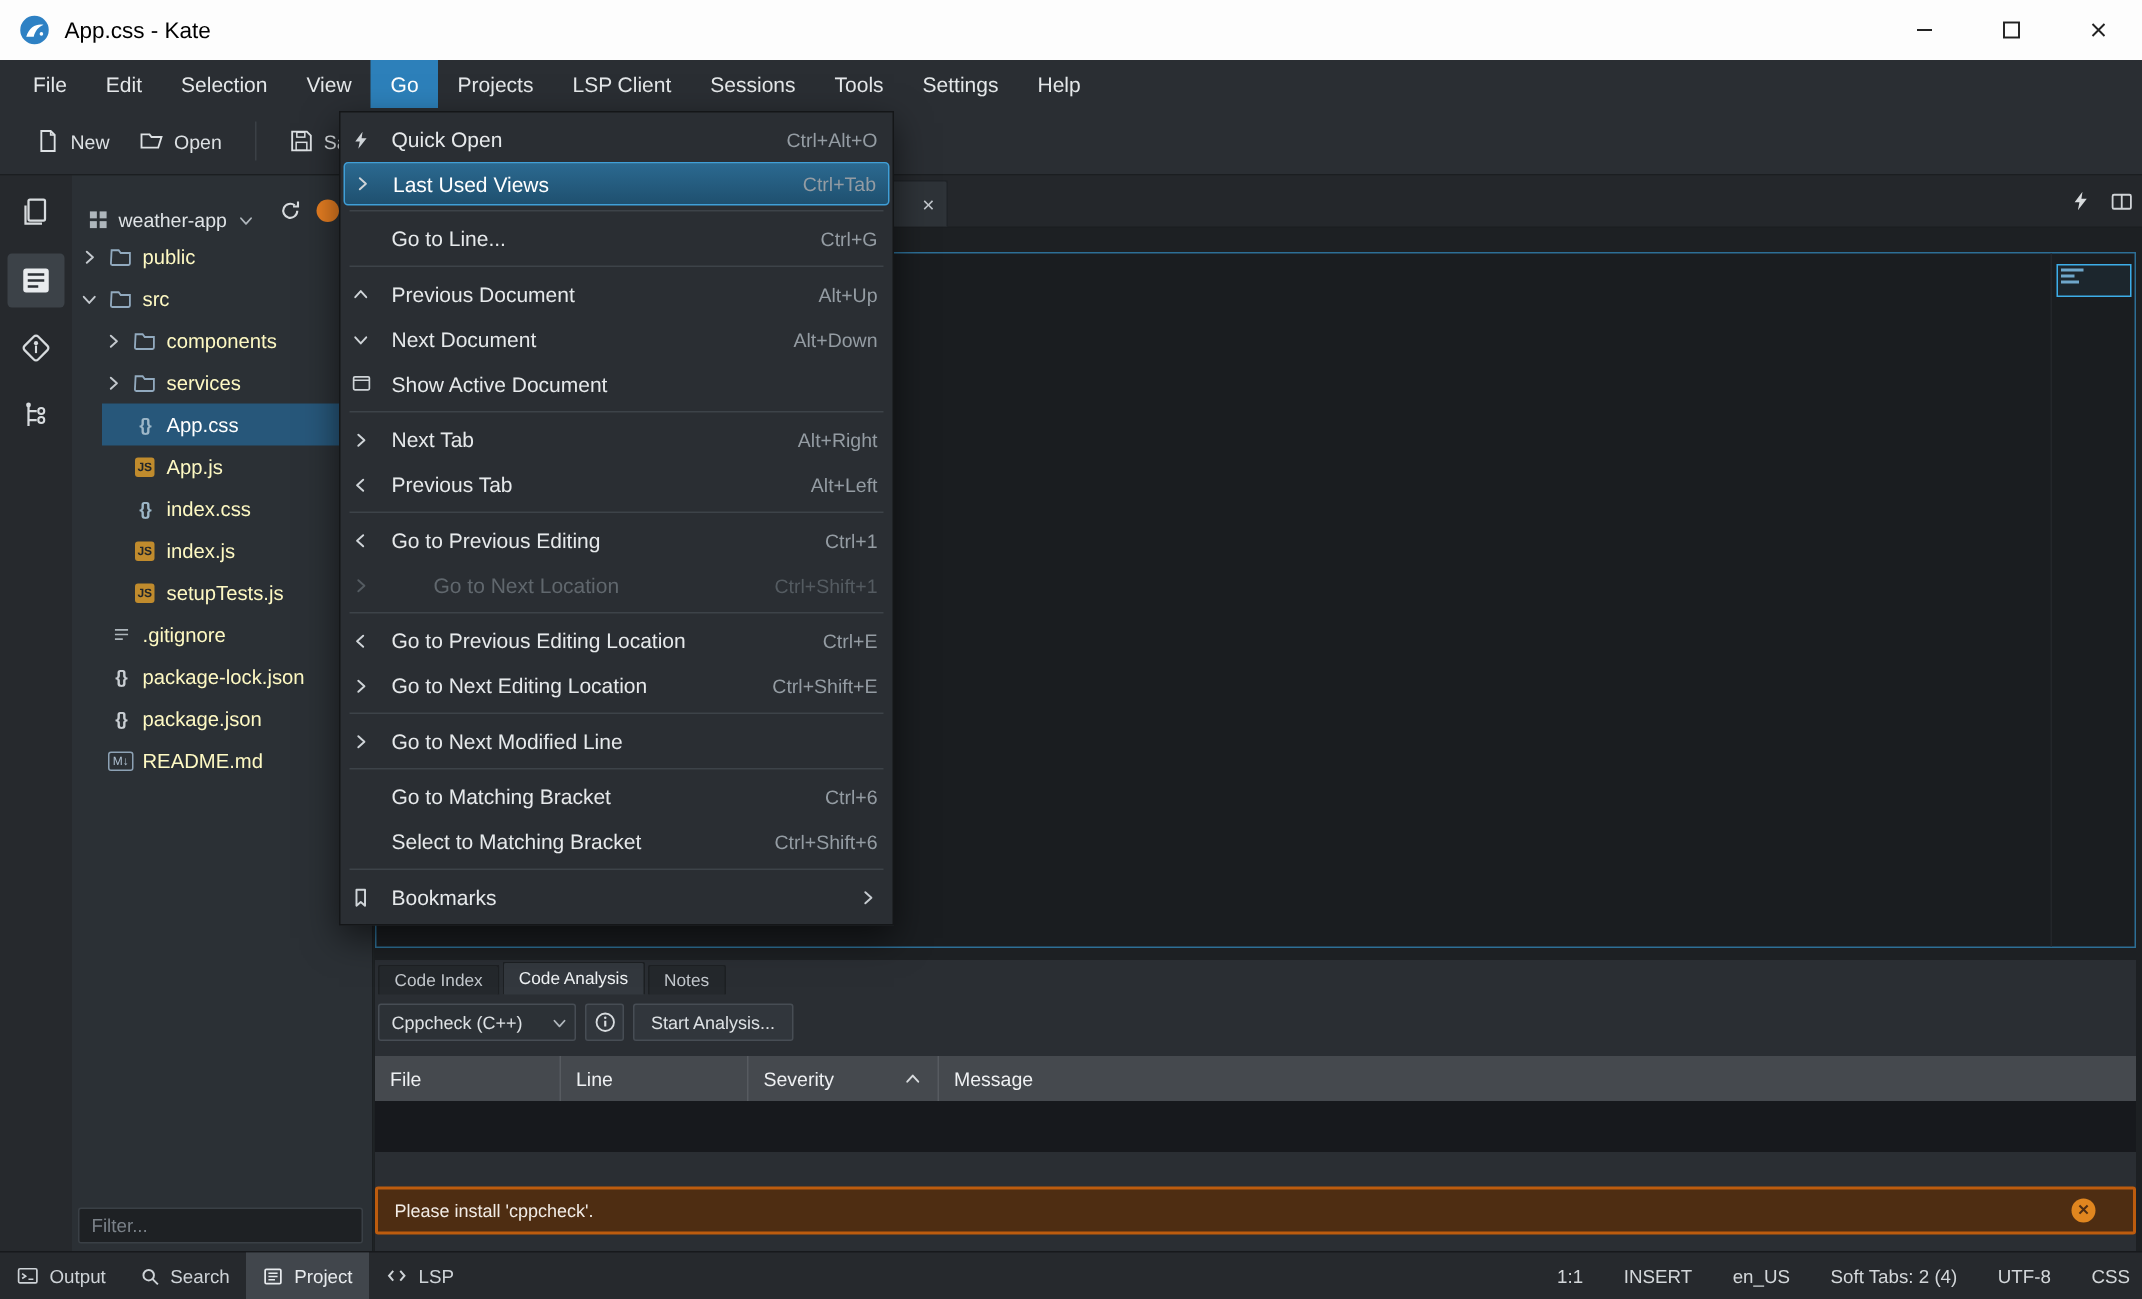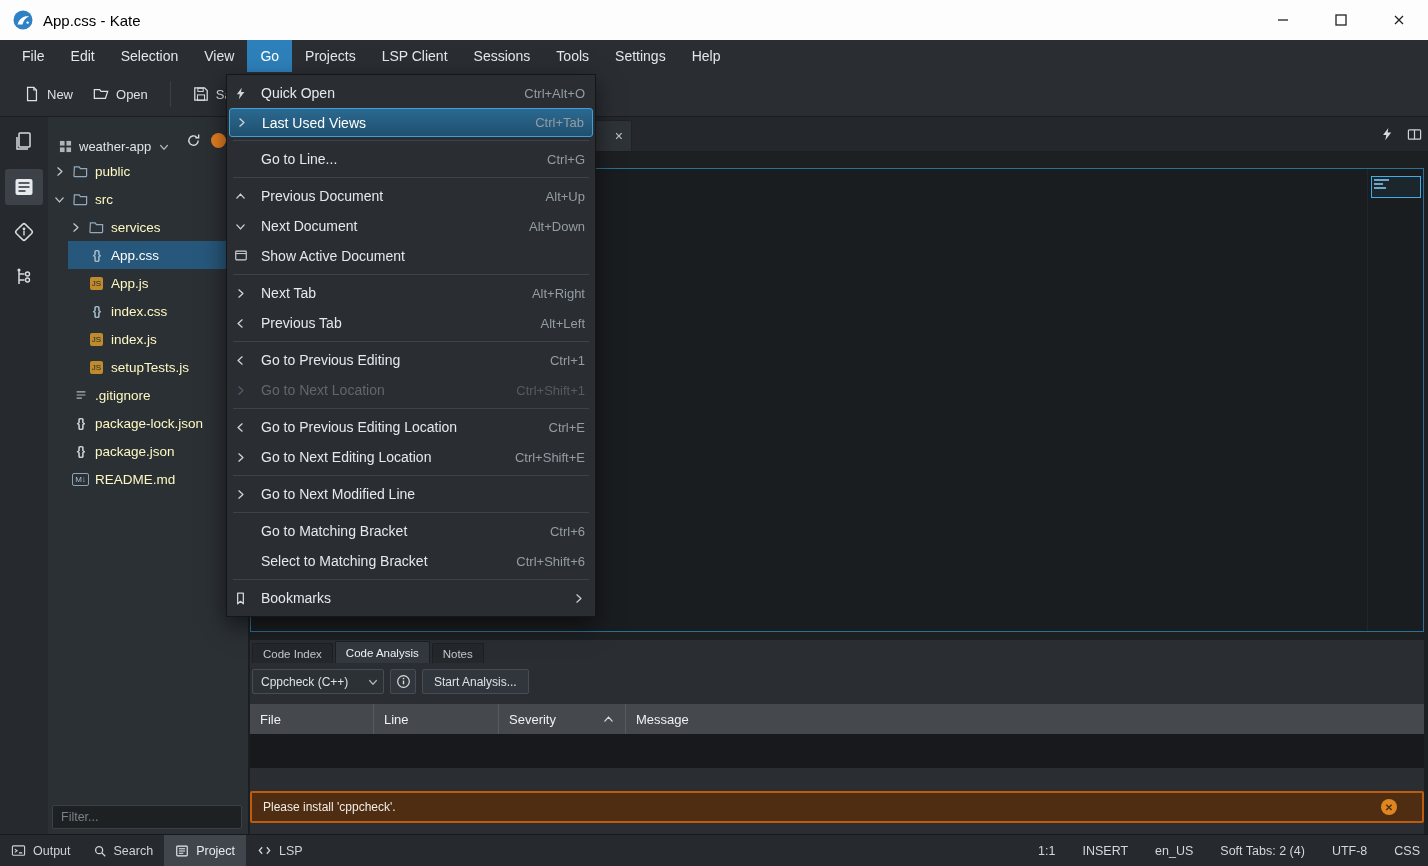--- a/index.html
+++ b/index.html
@@ -44,21 +44,21 @@
 
   .tree{position:absolute;top:40px;left:0;right:1px;bottom:36px;overflow:hidden;}
   .tree-row{height:28px;display:flex;align-items:center;}
   .tree-content{display:flex;align-items:center;flex:1;height:100%;gap:6px;padding-left:1px;}
   .tree-content.selected{background:#27577a;}
   .tree-content.selected .tree-label{color:#fff;}
   .tree-chev{width:13px;display:flex;color:#c3c8cd;flex:0 0 auto;}
   .tree-icon{width:17px;display:flex;justify-content:center;align-items:center;flex:0 0 auto;}
   .tree-label{font-size:13.5px;color:#fef9c3;white-space:nowrap;}
   .braces{font-size:12px;font-weight:bold;letter-spacing:-1px;}
-  .jsbox{width:13px;height:13px;background:#c08b2d;color:#22262a;font-size:8px;font-weight:normal;
+  .jsbox{width:13px;height:13px;background:#c08b2d;color:#22262a;font-size:8px;font-weight:bold;
     display:flex;align-items:center;justify-content:center;border-radius:2px;}
   .mdbox{min-width:17px;height:13px;border:1px solid #8da2b5;border-radius:2px;color:#aebfcf;
     font-size:8px;display:flex;align-items:center;justify-content:center;padding:0 1px;}
 
   .filter-input{position:absolute;left:4px;right:6px;bottom:5px;height:24px;background:#1e2124;
     border:1px solid #3a4046;border-radius:2px;color:#dfe3e6;font-size:12.5px;padding:0 8px;font-family:inherit;}
   .filter-input::placeholder{color:#7a8188;}
 
   
   .editor-zone{position:absolute;left:249px;top:0;right:0;height:100%;}
@@ -108,21 +108,21 @@
 
   
   .go-menu{position:absolute;left:226px;top:74px;width:370px;background:#2a2e33;border:1px solid #141618;
     box-shadow:0 8px 22px rgba(0,0,0,0.55);padding:3px 0;z-index:60;}
   .menu-item{display:flex;align-items:center;height:30px;padding:0 10px 0 7px;font-size:14px;color:#e6e9eb;}
   .mi-icon{width:27px;display:flex;color:#cfd4d8;flex:0 0 auto;}
   .mi-shortcut{margin-left:auto;font-size:13px;color:#949ca3;padding-left:14px;}
   .mi-sub{margin-left:8px;color:#c6cbd0;display:flex;}
   .menu-item.hl{background:linear-gradient(180deg,#2b6990,#1f506f);border:1px solid #3f9fd8;border-radius:3px;
     margin:0 2px;height:29px;color:#fff;padding:0 8px 0 5px;}
-  .menu-item.dis{color:#60676d;}
+  .menu-item.dis{color:#60676d;gap:28px;}
   .menu-item.dis .mi-icon,.menu-item.dis .mi-shortcut{color:#545b61;}
   .menu-sep{height:1px;background:#3d4349;margin:3px 6px;}
 </style>
 </head>
 <body>
 
 <div class="titlebar">
   <span>
     <svg viewBox="0 0 22 22" width="22" height="22">
         <circle cx="11" cy="11" r="9.5" fill="#2e81c4"></circle>
@@ -299,20 +299,35 @@
             <span class="tree-chev">
               <svg viewBox="0 0 16 16" width="13" height="13">
                 <path d="M6 3.5 L11 8 L6 12.5" fill="none" stroke="currentColor" stroke-width="1.6" stroke-linecap="round" stroke-linejoin="round"></path>
               </svg>
             </span>
             <span class="tree-icon">
               <svg viewBox="0 0 16 16" width="15" height="15">
                 <path d="M1.5 3 h5 l1.5 2 h6.5 v7.5 a1 1 0 0 1 -1 1 h-11.5 a1 1 0 0 1 -1 -1 Z" fill="none" stroke="#92aabf" stroke-width="1.3"></path>
               </svg>
             </span>
+            <span class="tree-label">components</span>
+          </div>
+        </div>
+        <div class="tree-row" style="padding-left: 20px;">
+          <div class="tree-content">
+            <span class="tree-chev">
+              <svg viewBox="0 0 16 16" width="13" height="13">
+                <path d="M6 3.5 L11 8 L6 12.5" fill="none" stroke="currentColor" stroke-width="1.6" stroke-linecap="round" stroke-linejoin="round"></path>
+              </svg>
+            </span>
+            <span class="tree-icon">
+              <svg viewBox="0 0 16 16" width="15" height="15">
+                <path d="M1.5 3 h5 l1.5 2 h6.5 v7.5 a1 1 0 0 1 -1 1 h-11.5 a1 1 0 0 1 -1 -1 Z" fill="none" stroke="#92aabf" stroke-width="1.3"></path>
+              </svg>
+            </span>
             <span class="tree-label">services</span>
           </div>
         </div>
         <div class="tree-row" style="padding-left: 20px;">
           <div class="tree-content selected">
             <span class="tree-chev"></span>
             <span class="tree-icon">
               <span class="braces" style="color:#9db7c8">{}</span>
             </span>
             <span class="tree-label">App.css</span>

